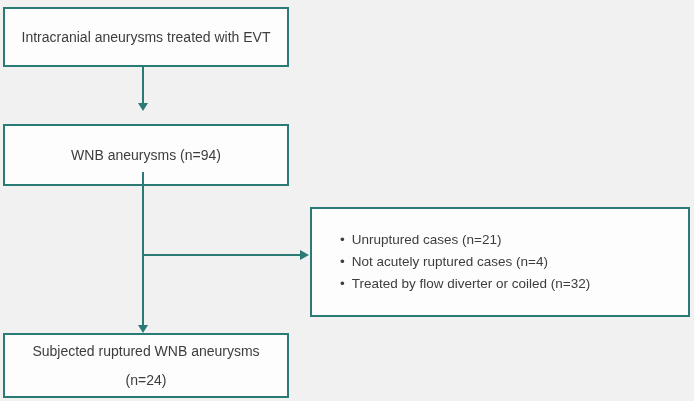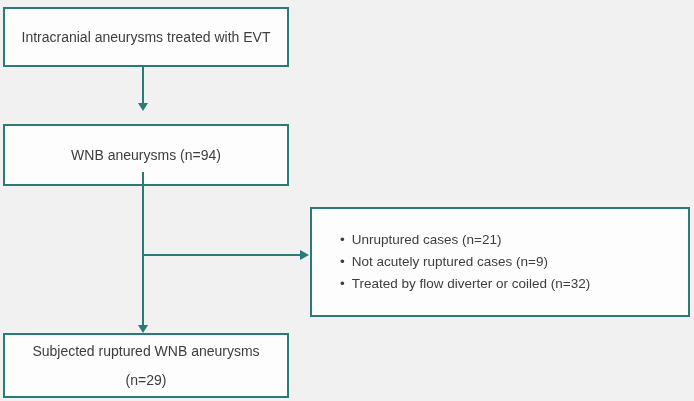--- a/index.html
+++ b/index.html
@@ -104,23 +104,23 @@
 
   <div class="line line-v2"></div>
   <div class="arrowhead arrow-down ah-2"></div>
 
   <div class="line line-h1"></div>
   <div class="arrowhead arrow-right ah-3"></div>
 
   <div class="box box-exclusions">
     <ul>
         <li>Unruptured cases (n=21)</li>
-        <li>Not acutely ruptured cases (n=9)</li>
+        <li>Not acutely ruptured cases (n=4)</li>
         <li>Treated by flow diverter or coiled (n=32)</li>
       </ul>
   </div>
 
   <div class="box box-final">
     <div>Subjected ruptured WNB aneurysms</div>
-    <div>(n=29)</div>
+    <div>(n=24)</div>
   </div>
 
 </div>
 
 </body></html>

